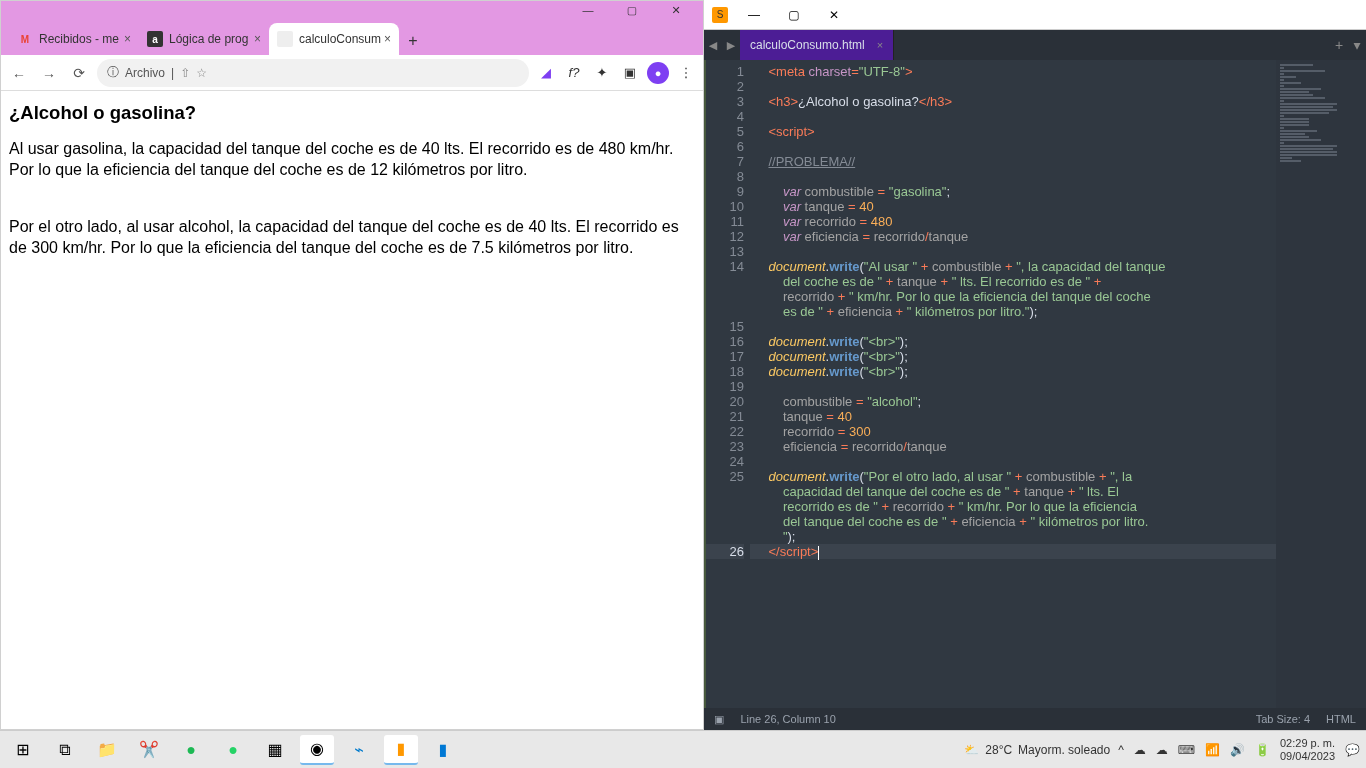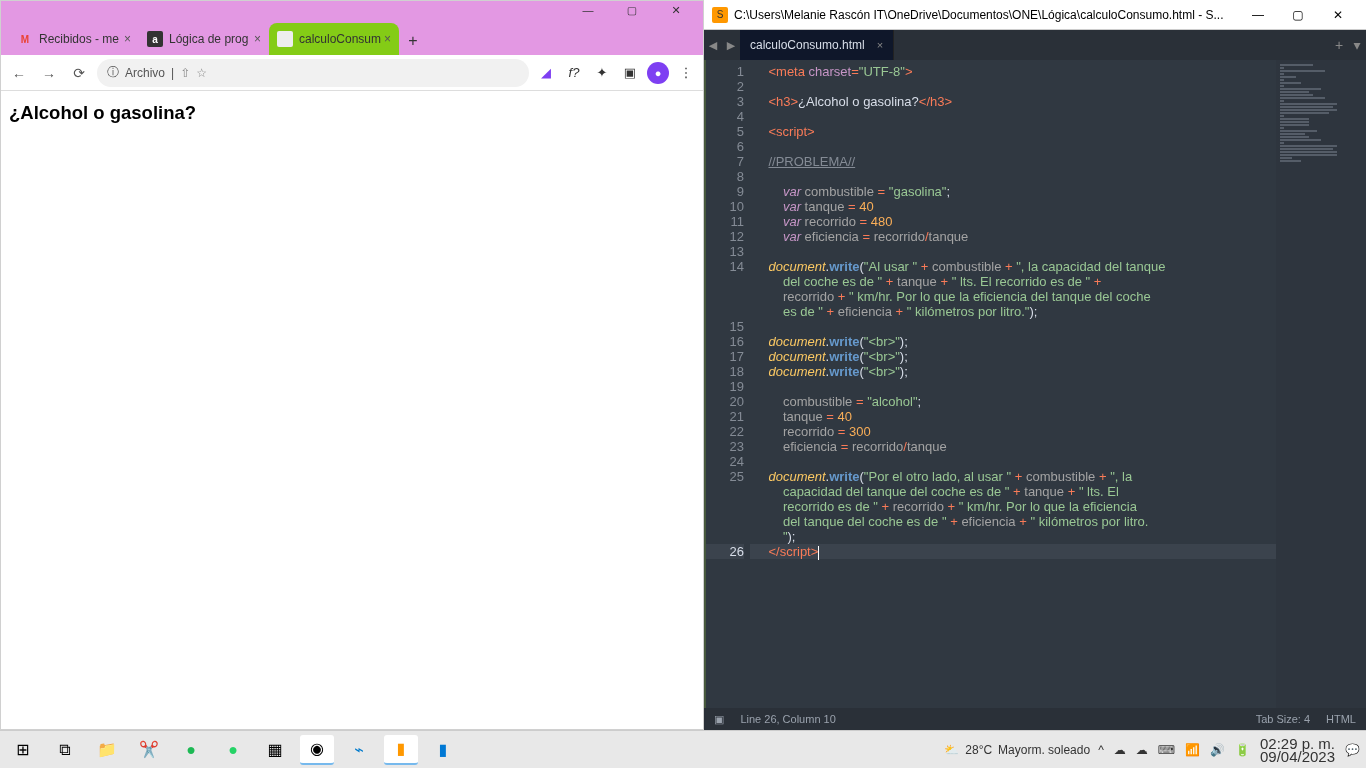--- a/index.html
+++ b/index.html
@@ -4,21 +4,21 @@
 <style>
 * { margin: 0; padding: 0; box-sizing: border-box; font-family: "Segoe UI", Tahoma, sans-serif; }
 body { width: 1366px; height: 768px; overflow: hidden; background: #fff; }
 
 
 .chrome { position: absolute; left: 0; top: 0; width: 704px; height: 730px; background: #fff; border: 1px solid #d0d0d0; }
 .chrome-titlebar { height: 18px; background: #e398e3; display: flex; justify-content: flex-end; align-items: center; gap: 30px; padding-right: 20px; }
 .chrome-titlebar .wbtn { width: 14px; text-align: center; font-size: 11px; color: #333; }
 .tab-strip { height: 36px; background: #e398e3; display: flex; align-items: flex-end; padding-left: 8px; gap: 0; }
 .tab { height: 32px; display: flex; align-items: center; padding: 0 8px; border-radius: 8px 8px 0 0; font-size: 12px; color: #333; min-width: 130px; max-width: 150px; position: relative; }
-.tab.active { background: #84cc16; }
+.tab.active { background: #ffffff; }
 .tab .favicon { width: 16px; height: 16px; margin-right: 6px; flex-shrink: 0; border-radius: 2px; display: inline-flex; align-items: center; justify-content: center; font-size: 10px; font-weight: bold; }
 .tab .tclose { margin-left: auto; font-size: 12px; color: #555; }
 .tab-new { width: 28px; height: 28px; display: flex; align-items: center; justify-content: center; font-size: 16px; color: #333; }
 .toolbar { height: 36px; background: #fff; border-bottom: 1px solid #ddd; display: flex; align-items: center; padding: 0 6px; gap: 6px; }
 .toolbar .navbtn { width: 24px; height: 24px; display: flex; align-items: center; justify-content: center; color: #555; font-size: 14px; }
 .omnibox { flex: 1; height: 28px; background: #f1f1f1; border-radius: 14px; display: flex; align-items: center; padding: 0 10px; font-size: 12px; color: #555; gap: 6px; }
 .omnibox .url { flex: 1; white-space: nowrap; overflow: hidden; text-overflow: ellipsis; }
 .toolbar .ext { width: 22px; height: 22px; display: flex; align-items: center; justify-content: center; font-size: 13px; color: #333; }
 .ext.round { border-radius: 50%; background: #7e3ff2; color: #fff; font-size: 11px; }
 .page-content { padding: 10px 8px; font-family: "Times New Roman", serif; font-size: 16px; color: #000; line-height: 1.3; }
@@ -27,21 +27,21 @@
 
 
 .sublime { position: absolute; left: 704px; top: 0; width: 662px; height: 730px; background: #303841; color: #d8dee9; display: flex; flex-direction: column; }
 .subl-title { height: 30px; background: #fff; color: #000; display: flex; align-items: center; padding: 0 8px; font-size: 12px; border-bottom: 1px solid #ccc; }
 .subl-title .sicon { width: 16px; height: 16px; background: #ff9800; margin-right: 6px; border-radius: 2px; display: inline-flex; align-items: center; justify-content: center; font-size: 10px; color: #333; }
 .subl-title .ttext { flex: 1; white-space: nowrap; overflow: hidden; text-overflow: ellipsis; }
 .subl-title .wbtn { width: 40px; text-align: center; font-size: 12px; }
 .subl-menu { height: 24px; background: #fff; color: #000; display: flex; align-items: center; padding: 0 8px; gap: 16px; font-size: 12px; border-bottom: 1px solid #ccc; }
 .subl-tabbar { height: 30px; background: #2a3038; display: flex; align-items: center; }
 .subl-tabbar .arrow { width: 18px; text-align: center; color: #888; font-size: 11px; }
-.subl-tab { height: 30px; background: #0f172a; padding: 0 10px; display: flex; align-items: center; font-size: 12px; color: #d8dee9; border-right: 1px solid #222; }
+.subl-tab { height: 30px; background: #4c1d95; padding: 0 10px; display: flex; align-items: center; font-size: 12px; color: #d8dee9; border-right: 1px solid #222; }
 .subl-tab .tclose { margin-left: 12px; color: #888; font-size: 11px; }
 .subl-tabbar .spacer { flex: 1; }
 .subl-tabbar .rt { width: 18px; text-align: center; color: #888; font-size: 14px; }
 .editor { flex: 1; display: flex; font-family: Consolas, monospace; font-size: 13px; line-height: 15px; position: relative; }
 .gutter { width: 46px; background: #303841; text-align: right; padding: 4px 6px 4px 0; color: #848b95; border-left: 2px solid #a6e22e33; }
 .gutter .ln { height: 15px; }
 .gutter .ln.cur { background: #3b434d; color: #d8dee9; }
 .code { flex: 1; padding: 4px 0; position: relative; white-space: pre; }
 .code .row { height: 15px; padding-left: 4px; }
 .code .row.cur { background: #3b434d; }
@@ -64,21 +64,21 @@
 .c-cmt { color: #848b95; text-decoration: underline; }
 .cursor { display: inline-block; width: 1px; height: 14px; background: #fff; vertical-align: middle; }
 
 
 .taskbar { position: absolute; left: 0; bottom: 0; width: 1366px; height: 38px; background: #e8e8e8; display: flex; align-items: center; padding: 0 6px; gap: 8px; border-top: 1px solid #ccc; }
 .taskbar .tb { width: 34px; height: 30px; display: flex; align-items: center; justify-content: center; font-size: 16px; border-radius: 3px; }
 .taskbar .tb.active { background: #fff; border-bottom: 2px solid #76b9ed; }
 .taskbar .spacer { flex: 1; }
 .weather { display: flex; align-items: center; gap: 6px; font-size: 12px; color: #333; }
 .tray { display: flex; align-items: center; gap: 10px; font-size: 12px; color: #333; }
-.clock { text-align: left; font-size: 15px; line-height: 13px; }
+.clock { text-align: left; font-size: 11px; line-height: 13px; }
 </style>
 </head>
 <body>
 
 <div class="chrome">
   <div class="chrome-titlebar">
     <span class="wbtn">—</span>
     <span class="wbtn">▢</span>
     <span class="wbtn">✕</span>
   </div>
@@ -113,28 +113,29 @@
     </div>
     <div class="ext" style="color:#7e3ff2">◢</div>
     <div class="ext" style="font-style:italic">f?</div>
     <div class="ext">✦</div>
     <div class="ext">▣</div>
     <div class="ext round">●</div>
     <div class="ext">⋮</div>
   </div>
   <div class="page-content">
     <h3>¿Alcohol o gasolina?</h3>
+    <p>Al usar gasolina, la capacidad del tanque del coche es de 40 lts. El recorrido es de 480 km/hr. Por lo que la eficiencia del tanque del coche es de 12 kilómetros por litro.</p>
     <br>
+    <p>Por el otro lado, al usar alcohol, la capacidad del tanque del coche es de 40 lts. El recorrido es de 300 km/hr. Por lo que la eficiencia del tanque del coche es de 7.5 kilómetros por litro.</p>
   </div>
 </div>
 
 <div class="sublime">
   <div class="subl-title">
     <span class="sicon">S</span>
-    <span class="ttext">C:\Users\Melanie Rascón IT\OneDrive\Documentos\ONE\Lógica\calculoConsumo.html - S...</span>
     <span class="wbtn">—</span>
     <span class="wbtn">▢</span>
     <span class="wbtn">✕</span>
   </div>
   <div class="subl-tabbar">
     <span class="arrow">◀</span>
     <span class="arrow">▶</span>
     <div class="subl-tab">
       <span>calculoConsumo.html</span>
       <span class="tclose">×</span>

